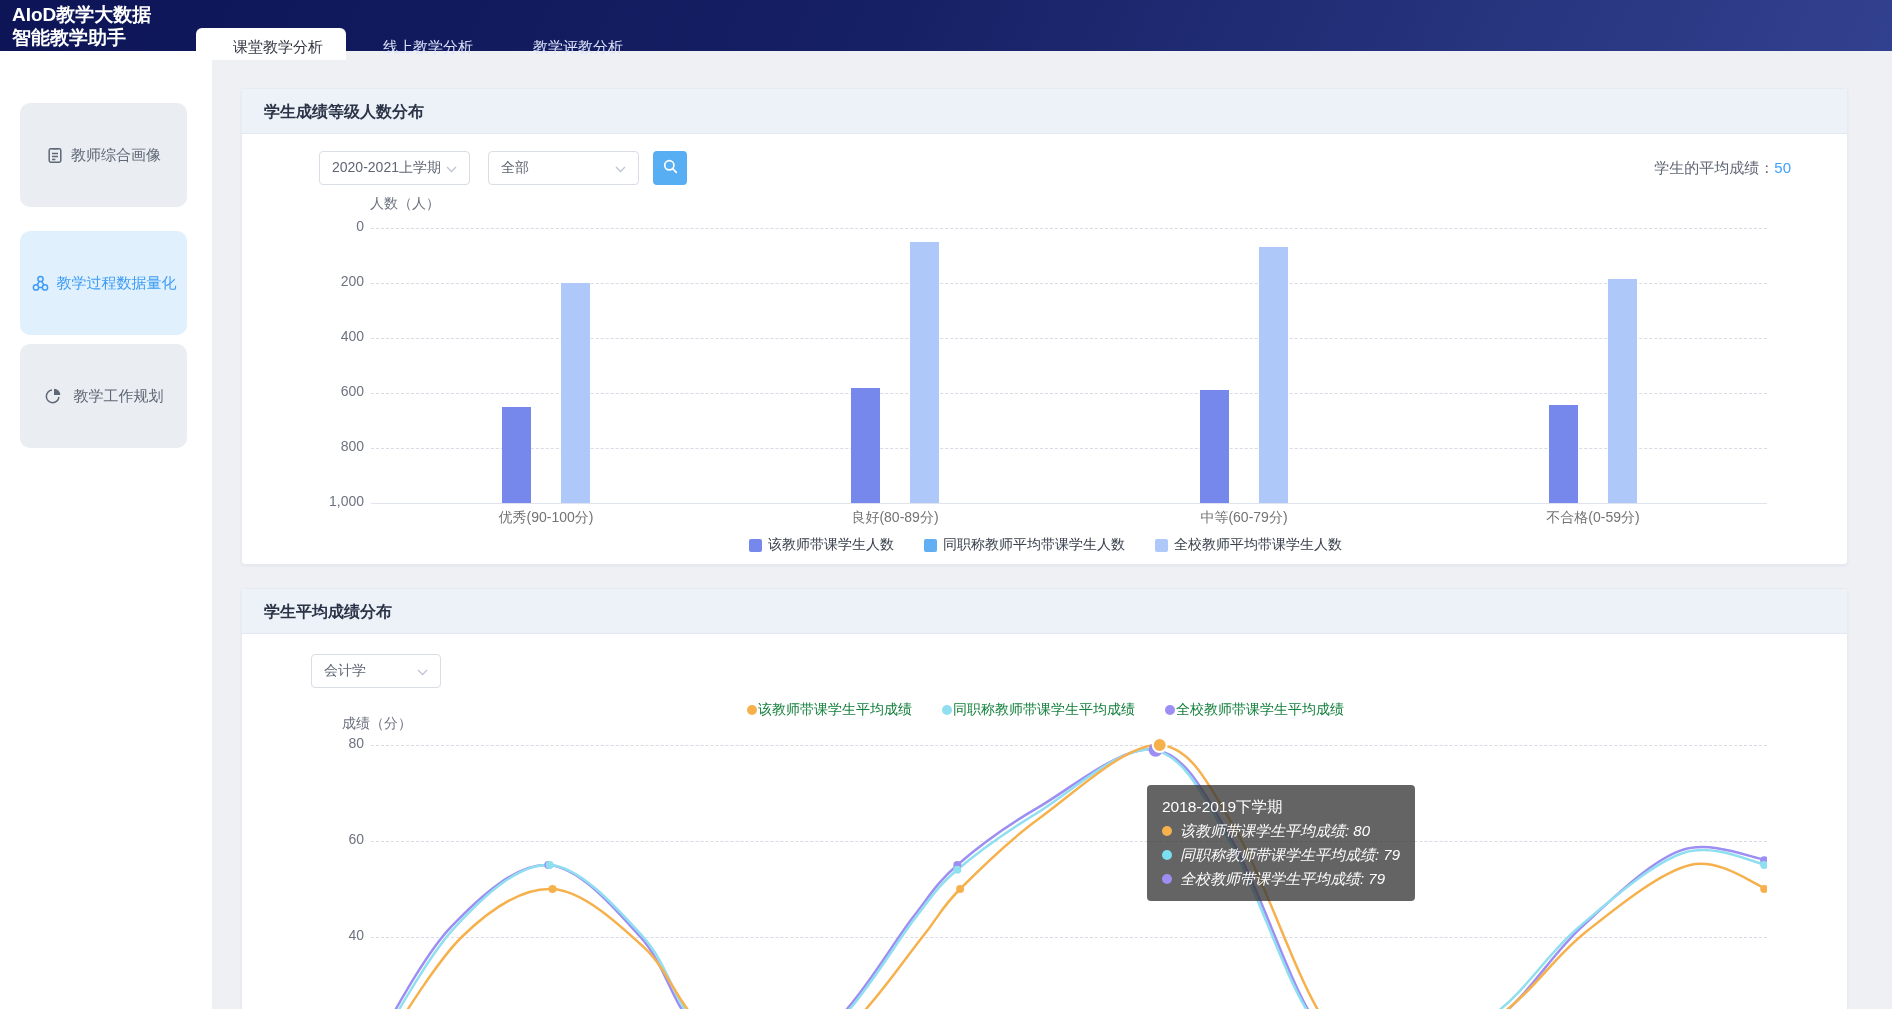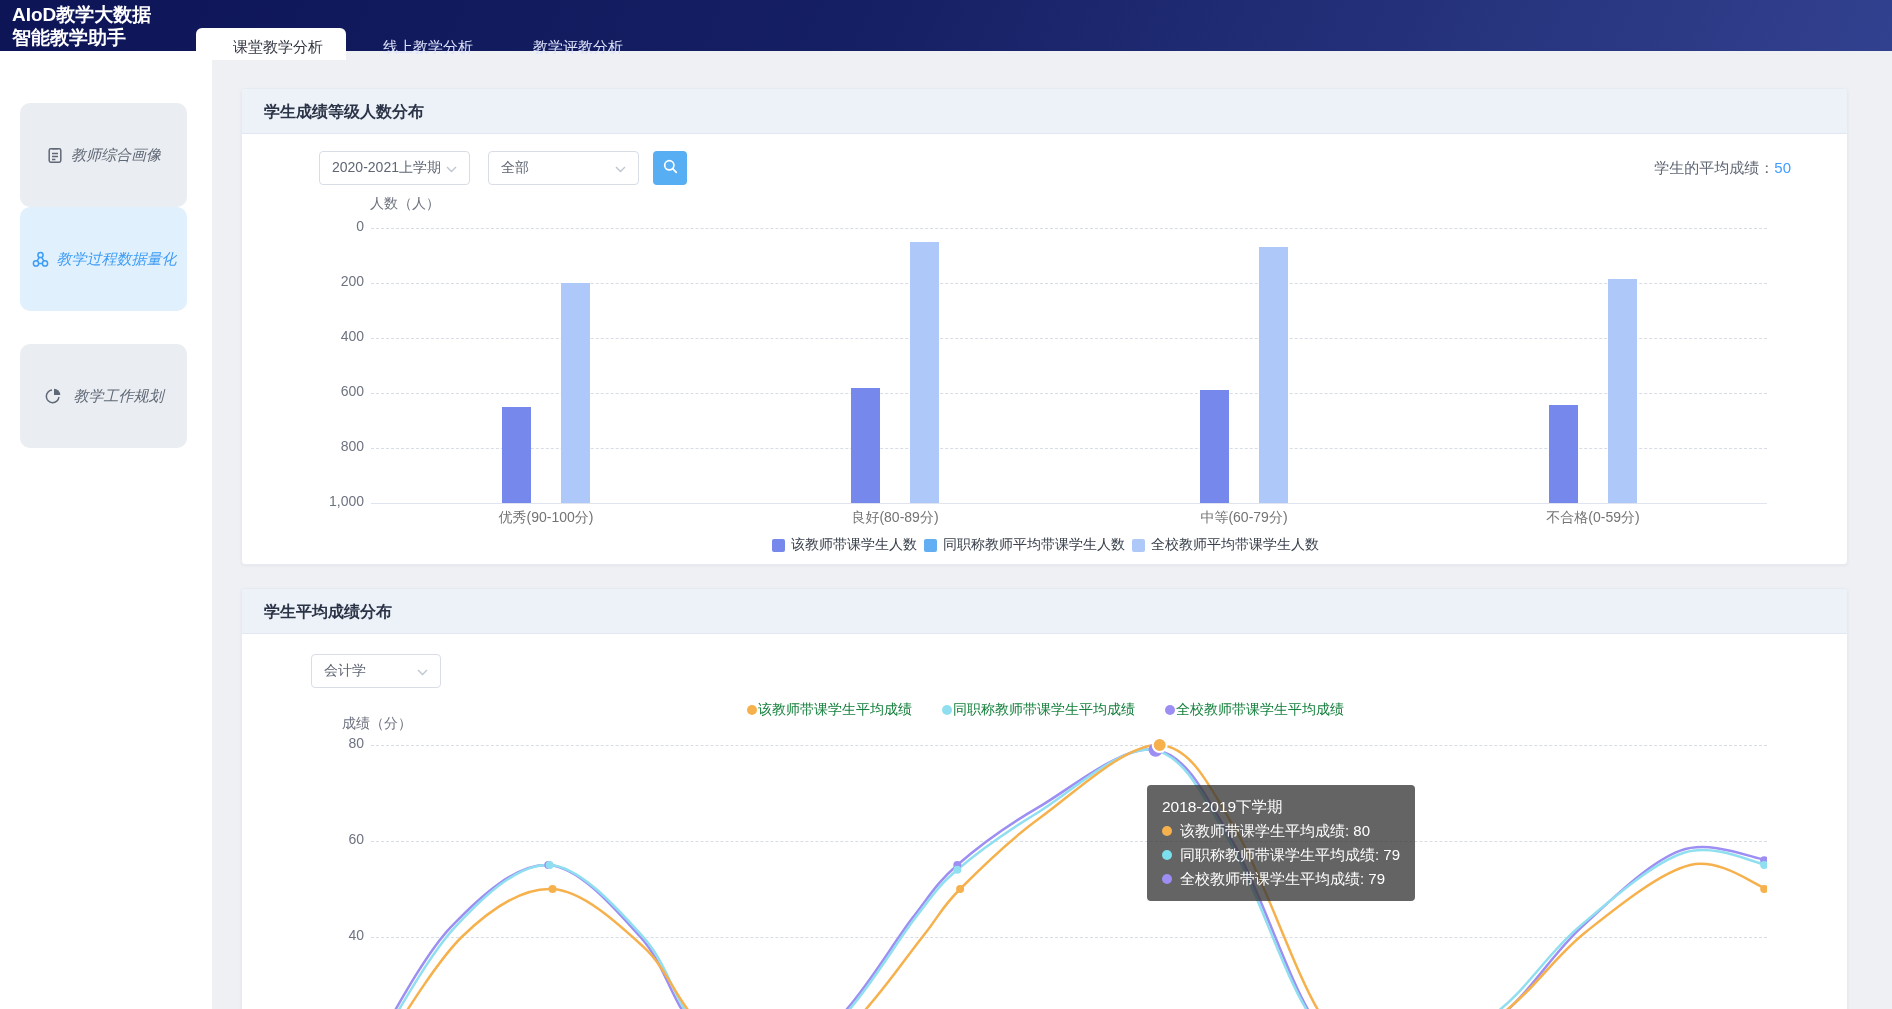--- a/index.html
+++ b/index.html
@@ -14,21 +14,21 @@
   .tab { position:absolute; top:28px; height:32px; width:150px; line-height:38px; text-align:center;
          font-size:15px; color:#dde3fa; cursor:pointer;padding-left:14px; }
   .tab.active { background:#fff; color:#30343f; border-radius:6px 6px 0 0; }
   .topbar-right { position:absolute; right:26px; top:0; height:51px; display:flex; align-items:center; gap:36px; }
   .tb-item { display:flex; align-items:center; gap:6px; color:#fff; font-size:14px; font-weight:600; cursor:pointer; }
 
   
   .sidebar { position:absolute; left:0; top:51px; width:212px; height:958px; background:#ffffff; }
   .side-item { position:absolute; left:20px; width:167px; height:104px; border-radius:10px;
                background:#eaedf1; color:#5f6876; display:flex; align-items:center; justify-content:center;
-               gap:7px; font-size:15px; cursor:pointer;font-style:italic; }
+               gap:7px; font-size:15px; cursor:pointer; }
   .side-item.active { background:#e0f0fd; color:#3d9cf5; }
   .side-item .icn { display:flex; align-items:center; }
 
   
   .card { position:absolute; left:241px; width:1607px; background:#fff; border:1px solid #e7eaf0;
           border-radius:4px; box-shadow:0 1px 3px rgba(30,40,80,.05); }
   .card1 { top:88px; height:477px; }
   .card2 { top:588px; height:540px; }
   .card-head { position:absolute; left:0; top:0; right:0; height:45px; background:#edf2f9;
                border-bottom:1px solid #e2e8f2; border-radius:4px 4px 0 0; }
@@ -47,35 +47,35 @@
 
   .axis-name { position:absolute; font-size:14px; color:#6e7380; }
   .chart-host { position:absolute; inset:0; }
   .gl { position:absolute; left:129px; width:1396px; height:0; border-top:1px dashed #d8dce5; }
   .gl.solid { border-top:1px solid #e0e4ee; }
   .tick { position:absolute; left:0; width:122px; text-align:right; font-size:14px; color:#6e7380; }
   .bar { position:absolute; width:29px; }
   .xlab { position:absolute; top:420px; width:240px; text-align:center; font-size:14px; color:#737373; }
 
   .bar-legend { position:absolute; left:0; top:447px; width:1607px; display:flex; justify-content:center;
-                gap:7px; align-items:center; }
+                gap:30px; align-items:center; }
   .bl-item { display:flex; align-items:center; gap:6px; font-size:14px; color:#39404c; cursor:pointer; }
   .bl-sw { width:13px; height:13px; border-radius:2px; }
 
   .line-legend { position:absolute; left:0; top:112px; width:1607px; display:flex; justify-content:center;
                  gap:30px; align-items:center; }
   .ll-item { display:flex; align-items:center; gap:1px; font-size:14px; color:#15803d; cursor:pointer;justify-content:center; }
   .ll-dot { width:10px; height:10px; border-radius:50%; }
 
   .line-svg { position:absolute; left:129px; top:140px; width:1396px; height:281px; overflow:hidden; }
 
   .tooltip { position:absolute; left:905px; top:196px; width:max-content; background:rgba(56,56,56,.78);
              border-radius:4px; padding:10px 15px; color:#fff; z-index:6; }
   .tt-title { font-size:15.5px; line-height:24px; }
-  .tt-row { display:flex; align-items:center; gap:8px; font-size:15px; line-height:24px; }
+  .tt-row { display:flex; align-items:center; gap:8px; font-size:15px; line-height:24px;font-style:italic; }
   .tt-dot { width:10px; height:10px; border-radius:50%; flex:0 0 auto; }
 </style>
 </head>
 <body>
 
 <div class="page">
 
   <header class="topbar">
     <div class="logo">
       <div>AIoD教学大数据</div>
@@ -93,21 +93,21 @@
         <span class="icn">
           <svg width="18" height="18" viewBox="0 0 18 18">
             <g stroke="currentColor" stroke-width="1.5" fill="none">
               <rect x="3.2" y="2.8" width="11.6" height="13.4" rx="1.6"></rect>
               <path d="M6.2 2.8h5.6M6 7.4h6M6 10.4h6M6 13.4h3.4"></path>
             </g>
           </svg>
         </span>
         <span>教师综合画像</span>
       </div>
-      <div class="side-item active" style="top: 156px; text-align: right;">
+      <div class="side-item active" style="top: 180px; text-align: right;">
         <span class="icn">
           <svg width="19" height="19" viewBox="0 0 19 19">
             <g stroke="currentColor" stroke-width="1.5" fill="none">
               <circle cx="9.5" cy="5" r="2.6"></circle>
               <circle cx="5" cy="13.4" r="2.6"></circle>
               <circle cx="14" cy="13.4" r="2.6"></circle>
               <path d="M8.3 7.3L6 11.1M10.7 7.3l2.3 3.8M7.6 13.4h3.8"></path>
             </g>
           </svg>
         </span>

